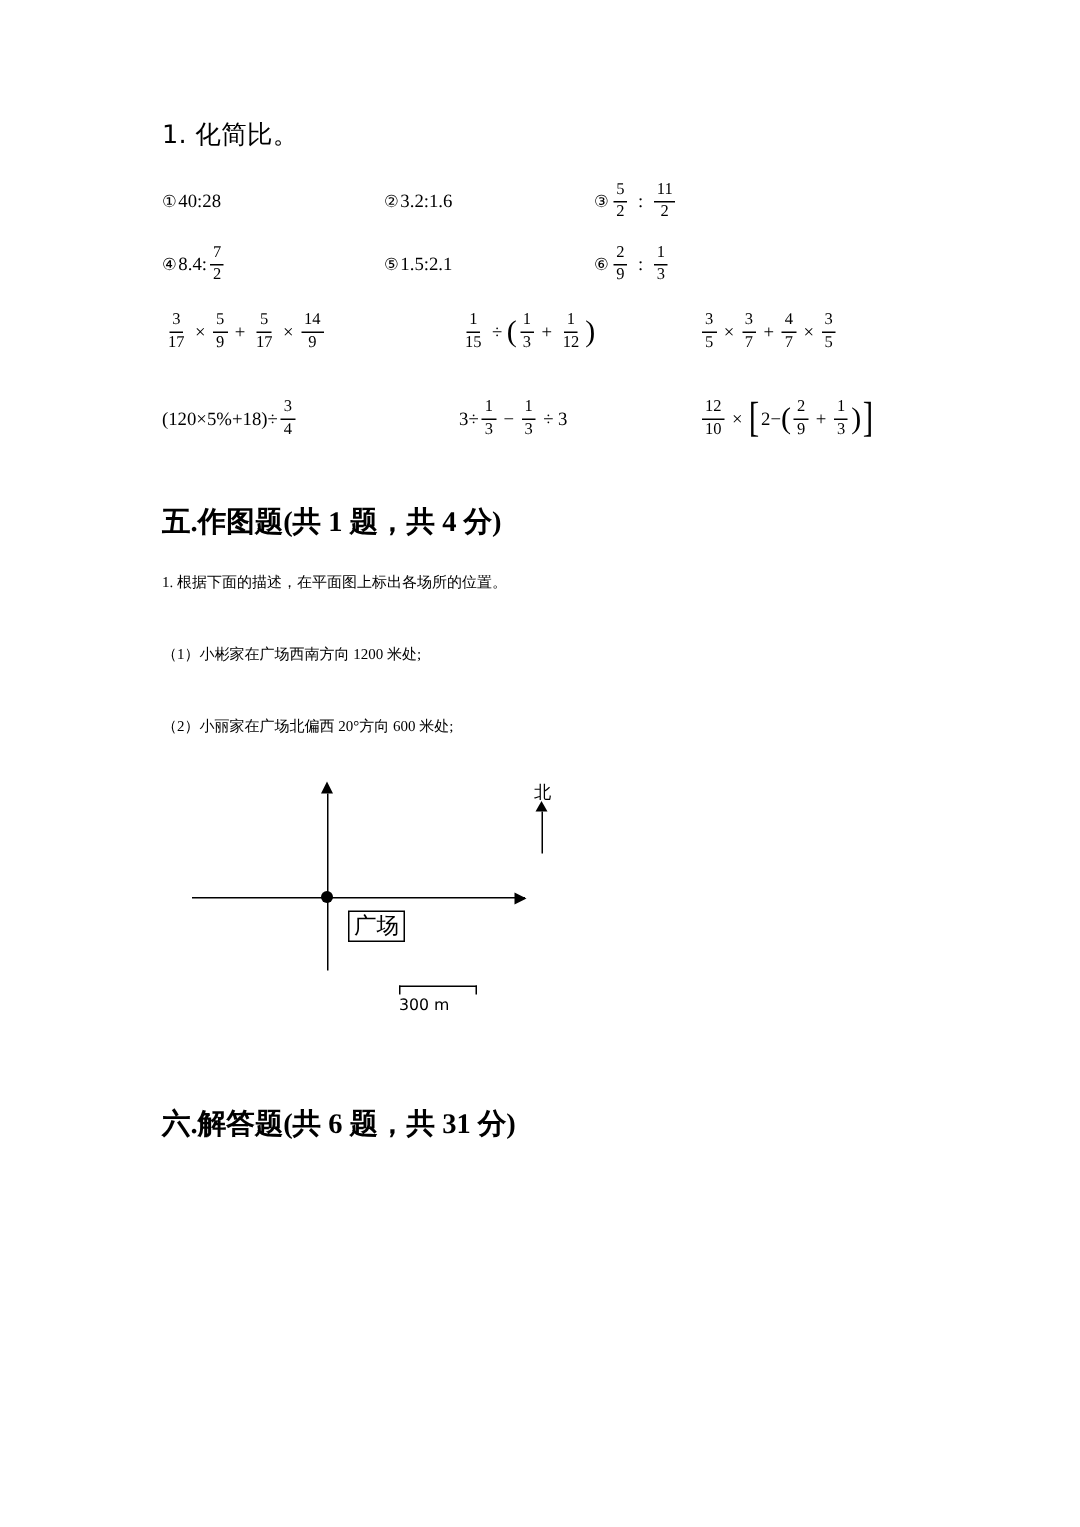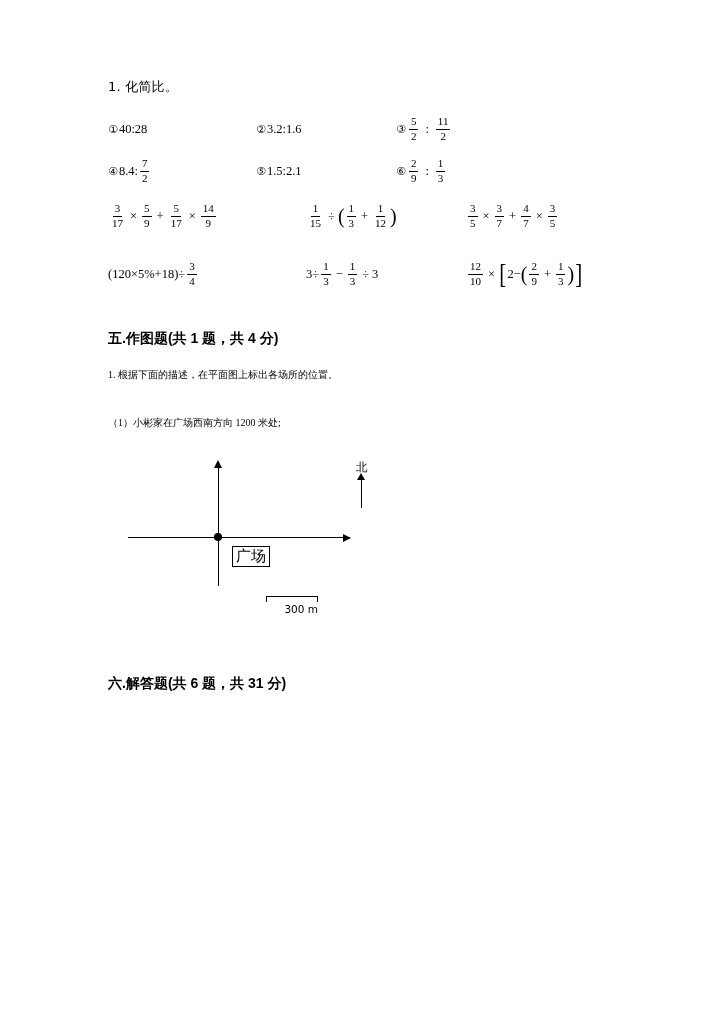--- a/index.html
+++ b/index.html
@@ -23,30 +23,30 @@
     padding: 0;
   }
   .content {
     position: absolute;
     left: 108px;
     top: 78px;
     width: 510px;
   }
 
   .q-title {
-    font-size: 13px;
+    font-size: 17px;
     font-family: "DejaVu Sans", sans-serif;
     margin: 0 0 16px 0;
     letter-spacing: 0.2px;
   }
 
   .section-head {
-    font-size: 14px;
+    font-size: 19px;
     font-weight: bold;
-    font-family: Liberation Sans, sans-serif;
+    font-family: Liberation Serif, serif;
     margin: 0;
   }
 
   
   .ratio-row {
     display: flex;
     align-items: center;
     margin: 0 0 8px 0;
     height: 34px;
   }
@@ -193,21 +193,21 @@
     position: absolute;
     left: -5px; top: -7px;
     border-bottom: 7px solid #000;
     border-left: 4px solid transparent;
     border-right: 4px solid transparent;
   }
   .scale {
     position: absolute;
     left: 138px; top: 142px;
     width: 52px;
-    text-align: right;
+    text-align: left;
   }
   .scale .bar {
     border-top: 1.4px solid #000;
     border-left: 1.4px solid #000;
     border-right: 1.4px solid #000;
     height: 5px;
   }
   .scale .txt {
     font-size: 10.5px;
     font-family: "DejaVu Sans", sans-serif;
@@ -387,20 +387,21 @@
           <span class="paren">)</span>
           <span class="bigbracket-r">]</span>
         </div>
       </div>
     </div>
 
     <div class="sec5">
       <p class="section-head">五.作图题(共 1 题，共 4 分)</p>
       <p class="sub-q first">1. 根据下面的描述，在平面图上标出各场所的位置。</p>
       <p class="sub-q desc-item">（1）小彬家在广场西南方向 1200 米处;</p>
+      <p class="sub-q desc-item">（2）小丽家在广场北偏西 20°方向 600 米处;</p>
 
       <div class="diagram">
         <div class="axis-h"></div>
         <div class="axis-v"></div>
         <div class="origin-dot"></div>
         <div class="sq-label">广场</div>
         <div class="north-label">北</div>
         <div class="north-arrow"></div>
         <div class="scale">
           <div class="bar"></div>

